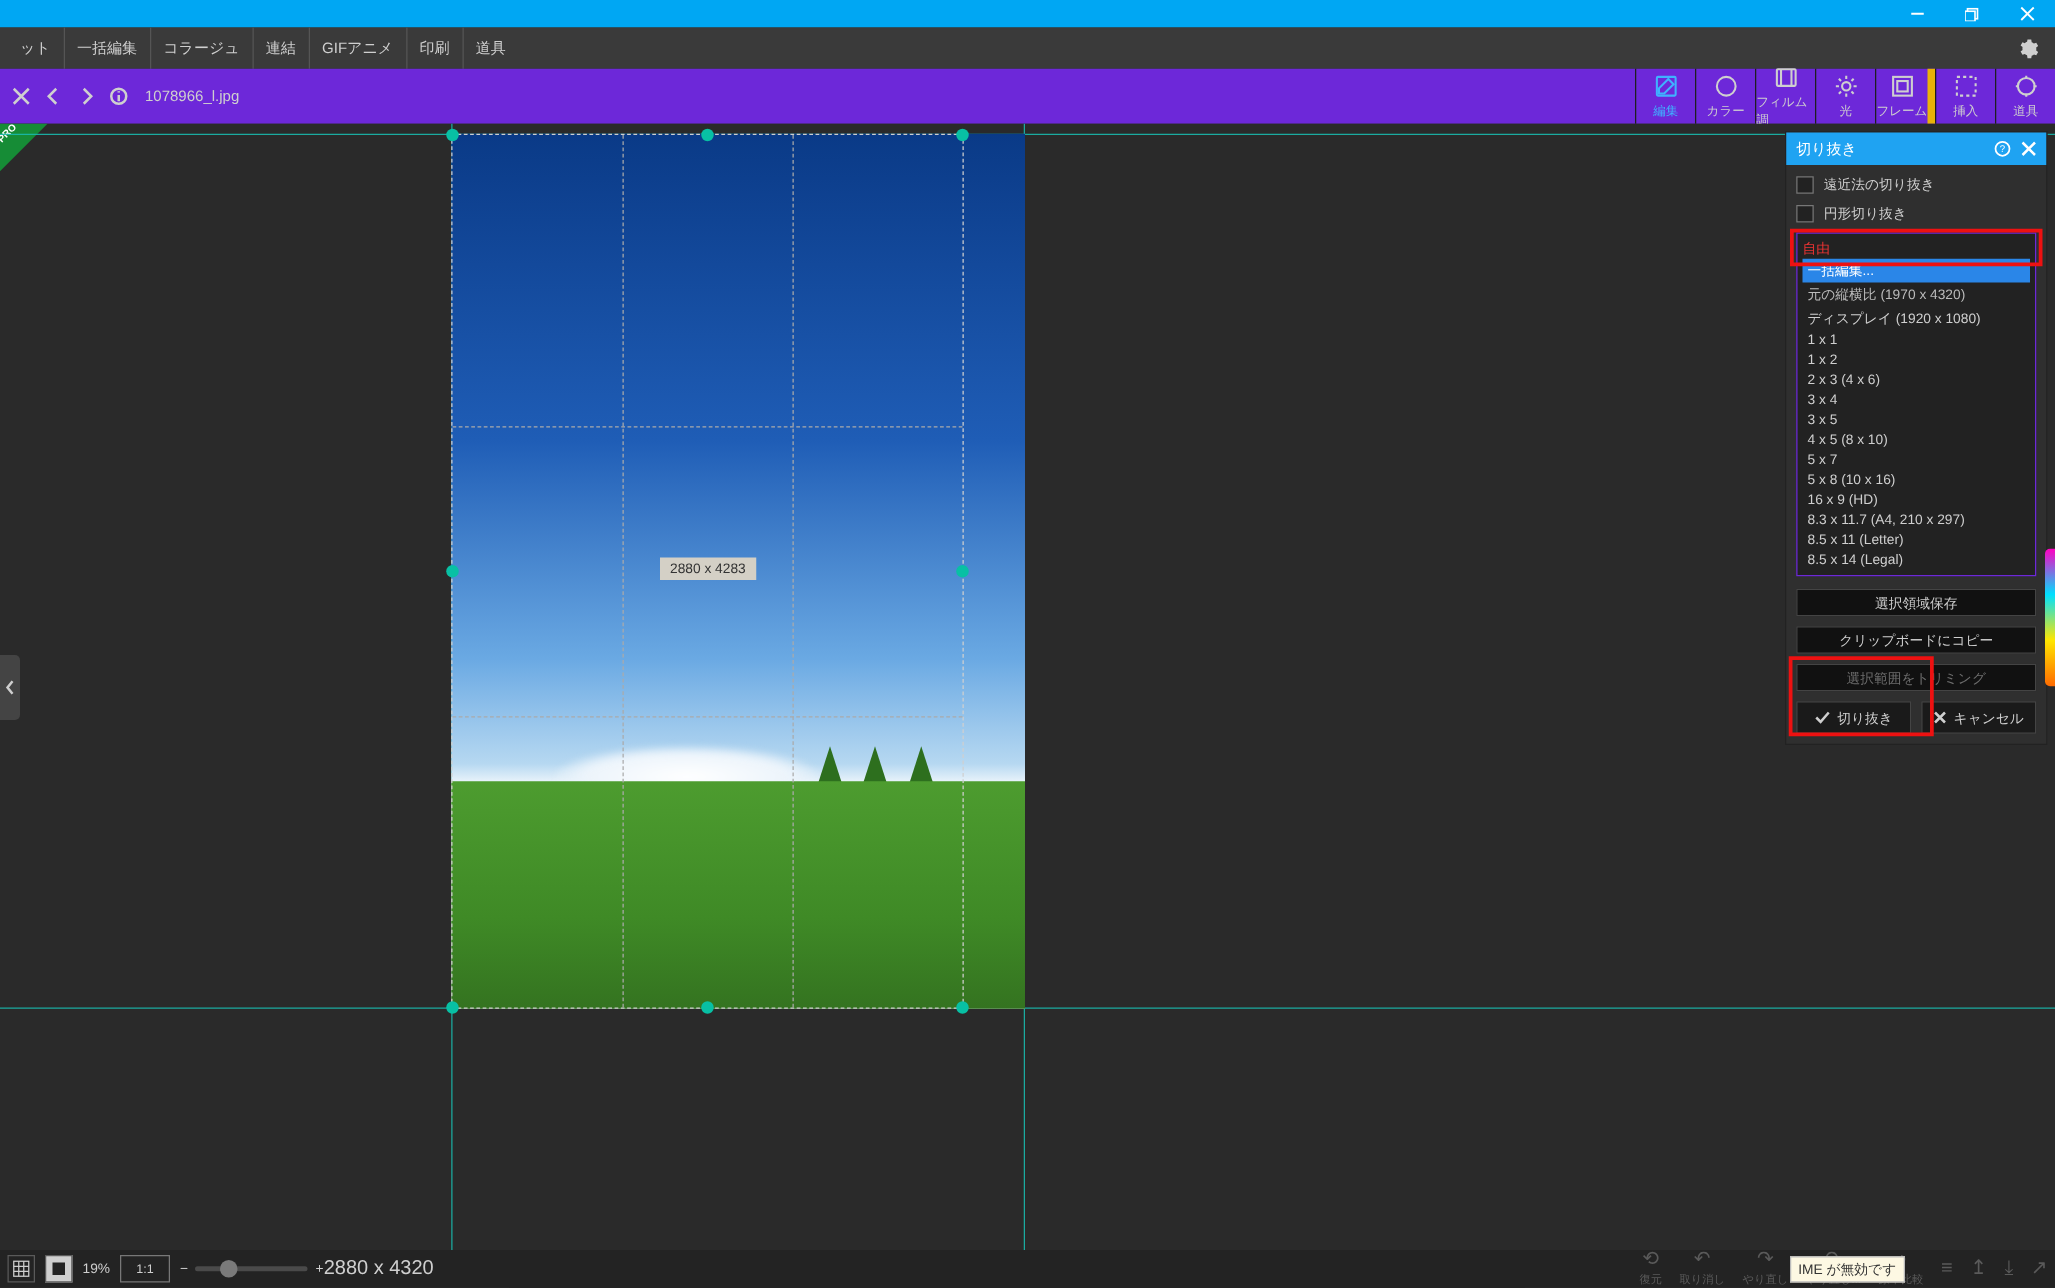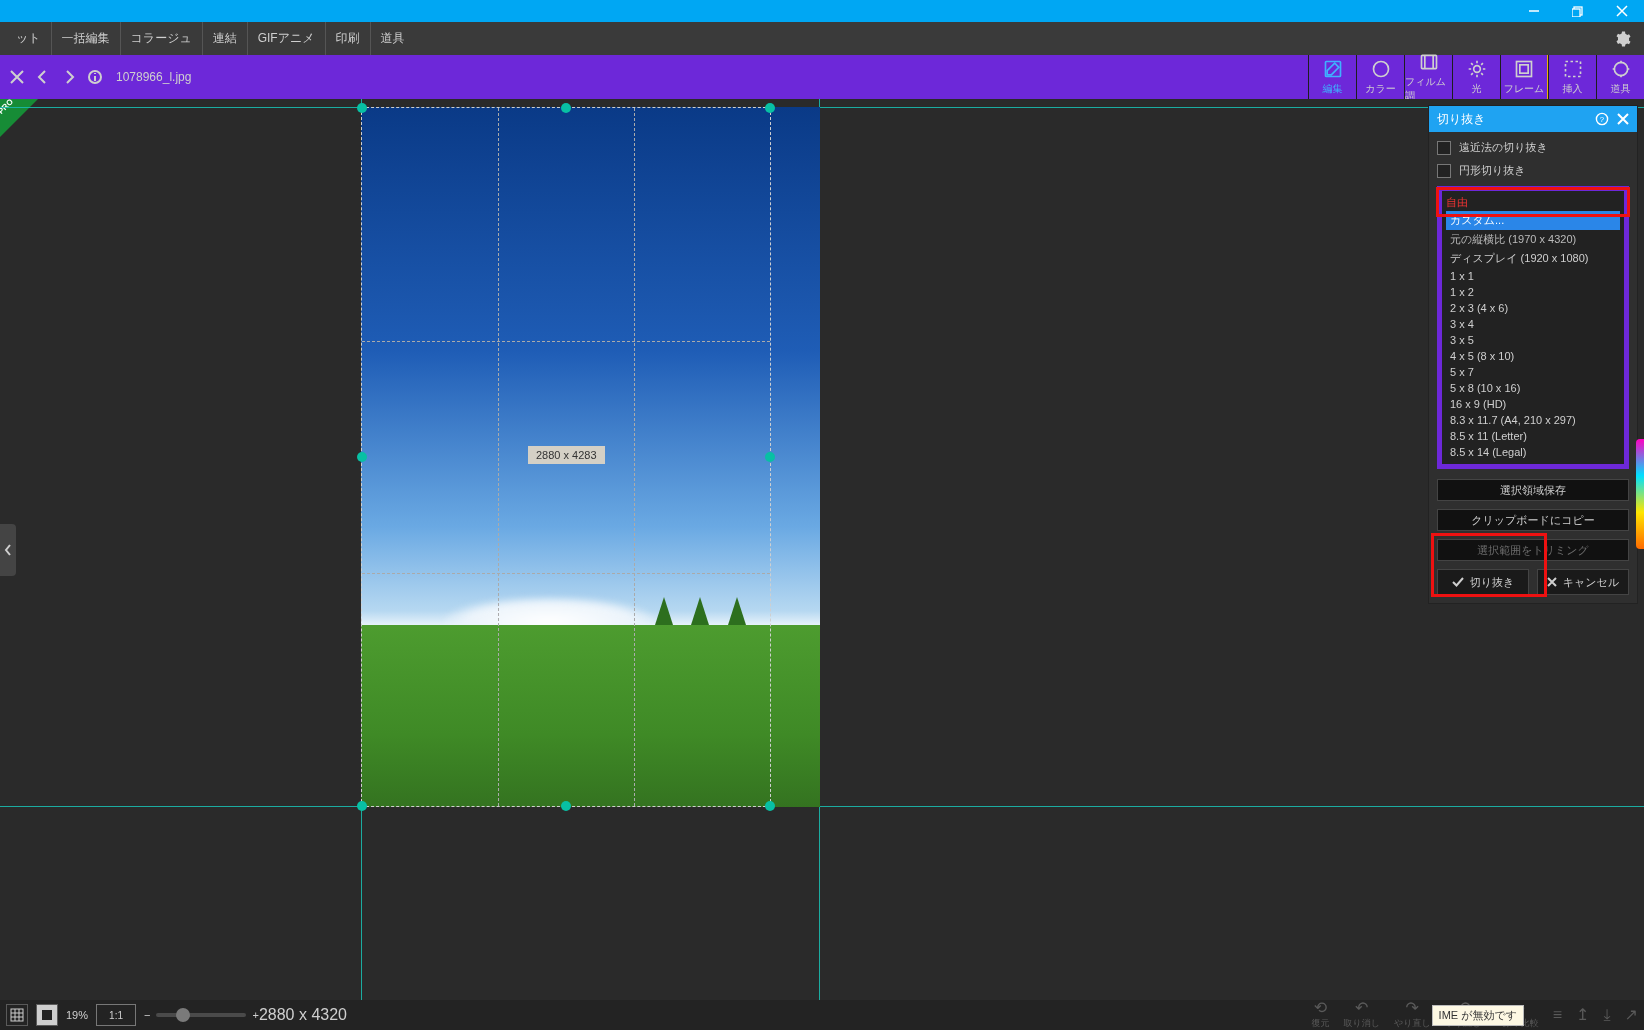--- a/index.html
+++ b/index.html
@@ -18,21 +18,21 @@
 
   
   .filebar { position: absolute; top: 55px; left: 0; right: 0; height: 44px; background: #6d28d9; display: flex; align-items: center; }
   .filebar .left { display: flex; align-items: center; gap: 0; padding-left: 4px; }
   .filebar .nav-btn { width: 26px; height: 44px; display: flex; align-items: center; justify-content: center; color: #cfcfcf; }
   .filebar .nav-btn svg { width: 16px; height: 16px; fill: none; stroke: #cfcfcf; stroke-width: 2; }
   .filebar .nav-btn.close svg { stroke: #cfcfcf; }
   .filebar .filename { font-size: 12px; color: #cfcfcf; margin-left: 8px; }
   .filebar .right { margin-left: auto; display: flex; align-items: stretch; height: 100%; }
   .tool-tab { width: 48px; display: flex; flex-direction: column; align-items: center; justify-content: center; gap: 3px; color: #cfcfcf; font-size: 10px; border-left: 1px solid #1e1e1e; }
-  .tool-tab.sep-right { border-right: 1px solid #eab308; }
+  .tool-tab.sep-right { border-right: 6px solid #eab308; }
   .tool-tab.active { color: #3fb1ff; }
   .tool-tab.active .icon { color: #3fb1ff; stroke: #3fb1ff; }
   .tool-tab .icon { font-size: 20px; display: flex; align-items: center; justify-content: center; width: 24px; height: 20px; color: #cfcfcf; }
 
   
   .canvas-wrap { position: absolute; top: 99px; left: 0; right: 0; bottom: 30px; background: #2a2a2a; }
   .ruler-h { position: absolute; left: 0; right: 0; top: 8px; height: 1px; background: #19b9ad; opacity: .9; }
   .ruler-h2 { position: absolute; left: 0; right: 0; top: 707px; height: 1px; background: #19b9ad; opacity: .9; }
   .ruler-v1 { position: absolute; top: 0; bottom: 0; left: 361px; width: 1px; background: #19b9ad; opacity: .9; }
   .ruler-v2 { position: absolute; top: 0; bottom: 0; left: 819px; width: 1px; background: #19b9ad; opacity: .9; }
@@ -66,21 +66,21 @@
   .collapse-handle { position: absolute; left: 0; top: 50%; transform: translateY(-50%); width: 16px; height: 52px; background: #444; border-radius: 0 4px 4px 0; display: flex; align-items: center; justify-content: center; color: #cfcfcf; font-size: 12px; }
 
   
   .side-panel { position: absolute; top: 6px; right: 6px; width: 210px; background: #2f2f2f; border: 1px solid #222; }
   .side-panel .sp-header { height: 26px; background: #1fa3f2; color: #fff; display: flex; align-items: center; padding: 0 8px; font-size: 12px; justify-content: space-between; }
   .side-panel .sp-header .hicons { display: flex; gap: 8px; align-items: center; }
   .side-panel .sp-body { padding: 8px; font-size: 11px; color: #cfcfcf; }
   .chk-row { display: flex; align-items: center; gap: 8px; margin-bottom: 8px; }
   .chk-box { width: 14px; height: 14px; border: 1px solid #777; background: #222; }
 
-  .ratio-list { position: relative; border: 5px solid #6d28d9; background: #222; margin: 4px 0 10px; }
+  .ratio-list { position: relative; border: 1px solid #6d28d9; background: #222; margin: 4px 0 10px; }
   .ratio-list .overscroll-top { position: absolute; top: 4px; left: 4px; right: 4px; color: #e33; font-size: 11px; height: 14px; overflow: hidden; }
   .red-box { position: absolute; border: 3px solid #e11; pointer-events: none; }
   .red-box.rb1 { top: -4px; left: -6px; right: -6px; height: 30px; }
   .ratio-list ul { list-style: none; padding: 20px 4px 4px; }
   .ratio-list li { padding: 2px 4px; font-size: 11px; color: #cfcfcf; cursor: default; }
   .ratio-list li.truncated { color: #bbb; }
   .ratio-list li.selected { background: #2a86e8; color: #fff; }
 
   .sp-btn { display: block; width: 100%; margin-bottom: 8px; background: #111; border: 1px solid #444; color: #cfcfcf; font-size: 11px; height: 22px; }
   .sp-btn:disabled { color: #6c6c6c; }
@@ -320,21 +320,21 @@
         </div>
         <div class="chk-row">
           <span class="chk-box"></span>
           <span>円形切り抜き</span>
         </div>
 
         <div class="ratio-list">
           <div class="red-box rb1"></div>
           <div class="overscroll-top">自由</div>
           <ul>
-            <li class="selected">カスタム...</li>
+            <li class="selected">一括編集...</li>
             <li class="truncated" style="color:#bbb;">元の縦横比 (1970 x 4320)</li>
             <li>ディスプレイ (1920 x 1080)</li>
             <li>1 x 1</li>
             <li>1 x 2</li>
             <li>2 x 3 (4 x 6)</li>
             <li>3 x 4</li>
             <li>3 x 5</li>
             <li>4 x 5 (8 x 10)</li>
             <li>5 x 7</li>
             <li>5 x 8 (10 x 16)</li>

